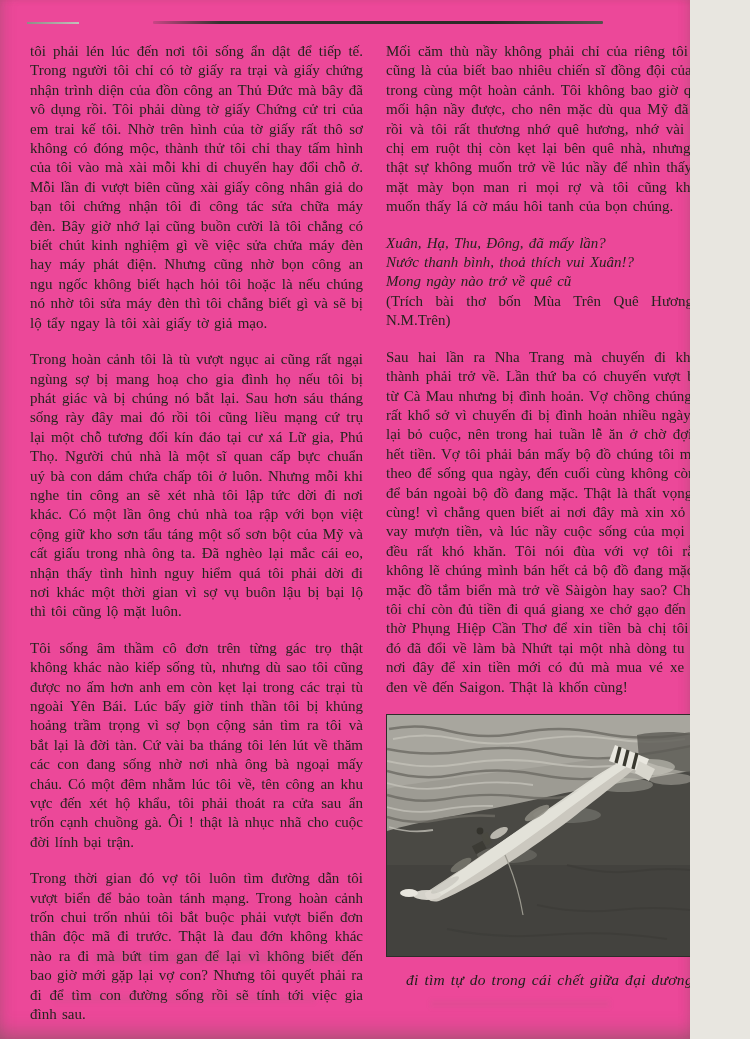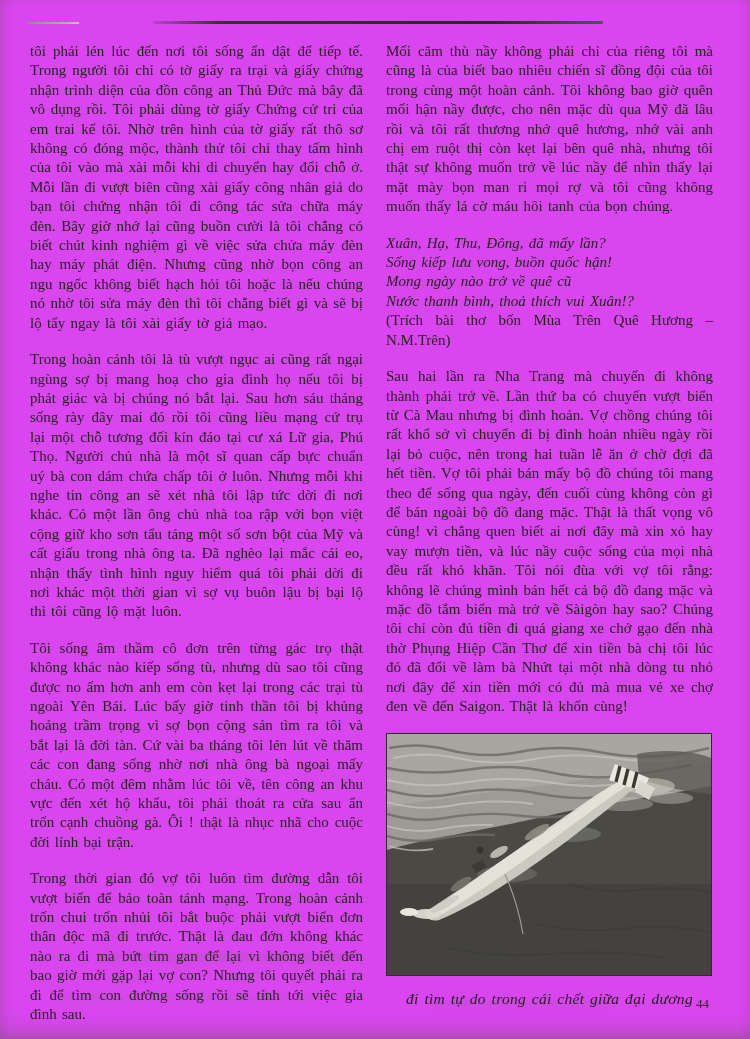--- a/index.html
+++ b/index.html
@@ -3,22 +3,22 @@
 <meta charset="utf-8">
 <style>
   html, body {
     margin: 0; padding: 0;
     width: 750px; height: 1039px;
     background: #e8e6e0;
     font-family: "Liberation Serif", "DejaVu Serif", serif;
   }
   .page {
     position: relative;
-    width: 750px; height: 1039px;
-    background: #d946ef;
+    width: 690px; height: 1039px;
+    background: #ec4899;
     overflow: hidden;
     color: #26241f;
     box-shadow:
       inset 0 -16px 20px -12px rgba(95,90,78,.50),
       inset 12px 0 16px -12px rgba(95,90,78,.30),
       inset -10px 0 14px -12px rgba(95,90,78,.28),
       inset 0 6px 10px -9px rgba(95,90,78,.22);
   }
   .rule { position: absolute; }
   .rule-short {
@@ -78,23 +78,22 @@
     <p>Trong hoàn cảnh tôi là tù vượt ngục ai cũng rất ngại ngùng sợ bị mang hoạ cho gia đình họ nếu tôi bị phát giác và bị chúng nó bắt lại. Sau hơn sáu tháng sống rày đây mai đó rồi tôi cũng liều mạng cứ trụ lại một chỗ tương đối kín đáo tại cư xá Lữ gia, Phú Thọ. Người chủ nhà là một sĩ quan cấp bực chuẩn uý bà con dám chứa chấp tôi ở luôn. Nhưng mỗi khi nghe tin công an sẽ xét nhà tôi lập tức dời đi nơi khác. Có một lần ông chủ nhà toa rập với bọn việt cộng giữ kho sơn tẩu táng một số sơn bột của Mỹ và cất giấu trong nhà ông ta. Đã nghèo lại mắc cái eo, nhận thấy tình hình nguy hiểm quá tôi phải dời đi nơi khác một thời gian vì sợ vụ buôn lậu bị bại lộ thì tôi cũng lộ mặt luôn.</p>
     <p>Tôi sống âm thầm cô đơn trên từng gác trọ thật không khác nào kiếp sống tù, nhưng dù sao tôi cũng được no ấm hơn anh em còn kẹt lại trong các trại tù ngoài Yên Bái. Lúc bấy giờ tinh thần tôi bị khủng hoảng trầm trọng vì sợ bọn cộng sản tìm ra tôi và bắt lại là đời tàn. Cứ vài ba tháng tôi lén lút về thăm các con đang sống nhờ nơi nhà ông bà ngoại mấy cháu. Có một đêm nhằm lúc tôi về, tên công an khu vực đến xét hộ khẩu, tôi phải thoát ra cửa sau ẩn trốn cạnh chuồng gà. Ôi ! thật là nhục nhã cho cuộc đời lính bại trận.</p>
     <p>Trong thời gian đó vợ tôi luôn tìm đường dẫn tôi vượt biển để bảo toàn tánh mạng. Trong hoàn cảnh trốn chui trốn nhủi tôi bắt buộc phải vượt biển đơn thân độc mã đi trước. Thật là đau đớn không khác nào ra đi mà bứt tim gan để lại vì không biết đến bao giờ mới gặp lại vợ con? Nhưng tôi quyết phải ra đi để tìm con đường sống rồi sẽ tính tới việc gia đình sau.</p>
   </div>
 
   <div class="col col-right">
     <p>Mối căm thù nầy không phải chỉ của riêng tôi mà cũng là của biết bao nhiêu chiến sĩ đồng đội của tôi trong cùng một hoàn cảnh. Tôi không bao giờ quên mối hận nầy được, cho nên mặc dù qua Mỹ đã lâu rồi và tôi rất thương nhớ quê hương, nhớ vài anh chị em ruột thị còn kẹt lại bên quê nhà, nhưng tôi thật sự không muốn trở về lúc nầy để nhìn thấy lại mặt mày bọn man ri mọi rợ và tôi cũng không muốn thấy lá cờ máu hôi tanh của bọn chúng.</p>
 
     <div class="poem">
       <div class="poem-line">Xuân, Hạ, Thu, Đông, đã mấy lần?</div>
-      <div class="poem-line">Sống kiếp lưu vong, buồn quốc hận!</div>
+      <div class="poem-line">Nước thanh bình, thoả thích vui Xuân!?</div>
       <div class="poem-line">Mong ngày nào trở về quê cũ</div>
-      <div class="poem-line">Nước thanh bình, thoả thích vui Xuân!?</div>
       <div class="poem-attrib">(Trích bài thơ bốn Mùa Trên Quê Hương – N.M.Trên)</div>
     </div>
 
     <p>Sau hai lần ra Nha Trang mà chuyến đi không thành phải trở về. Lần thứ ba có chuyến vượt biển từ Cà Mau nhưng bị đình hoản. Vợ chồng chúng tôi rất khổ sở vì chuyến đi bị đình hoản nhiều ngày rồi lại bỏ cuộc, nên trong hai tuần lễ ăn ở chờ đợi đã hết tiền. Vợ tôi phải bán mấy bộ đồ chúng tôi mang theo để sống qua ngày, đến cuối cùng không còn gì để bán ngoài bộ đồ đang mặc. Thật là thất vọng vô cùng! vì chẳng quen biết ai nơi đây mà xin xỏ hay vay mượn tiền, và lúc nầy cuộc sống của mọi nhà đều rất khó khăn. Tôi nói đùa với vợ tôi rằng: không lẽ chúng mình bán hết cả bộ đồ đang mặc và mặc đồ tắm biển mà trở về Sàigòn hay sao? Chúng tôi chỉ còn đủ tiền đi quá giang xe chở gạo đến nhà thờ Phụng Hiệp Cần Thơ để xin tiền bà chị tôi lúc đó đã đổi về làm bà Nhứt tại một nhà dòng tu nhỏ nơi đây để xin tiền mới có đủ mà mua vé xe chợ đen về đến Saigon. Thật là khốn cùng!</p>
 
     <div class="figure-block">
       <svg class="photo-frame" viewBox="0 0 324 241" xmlns="http://www.w3.org/2000/svg" preserveAspectRatio="none">
 
         <rect x="0" y="0" width="324" height="241" fill="#4a4944"></rect>
         <rect x="0" y="150" width="324" height="91" fill="#43423e"></rect>

